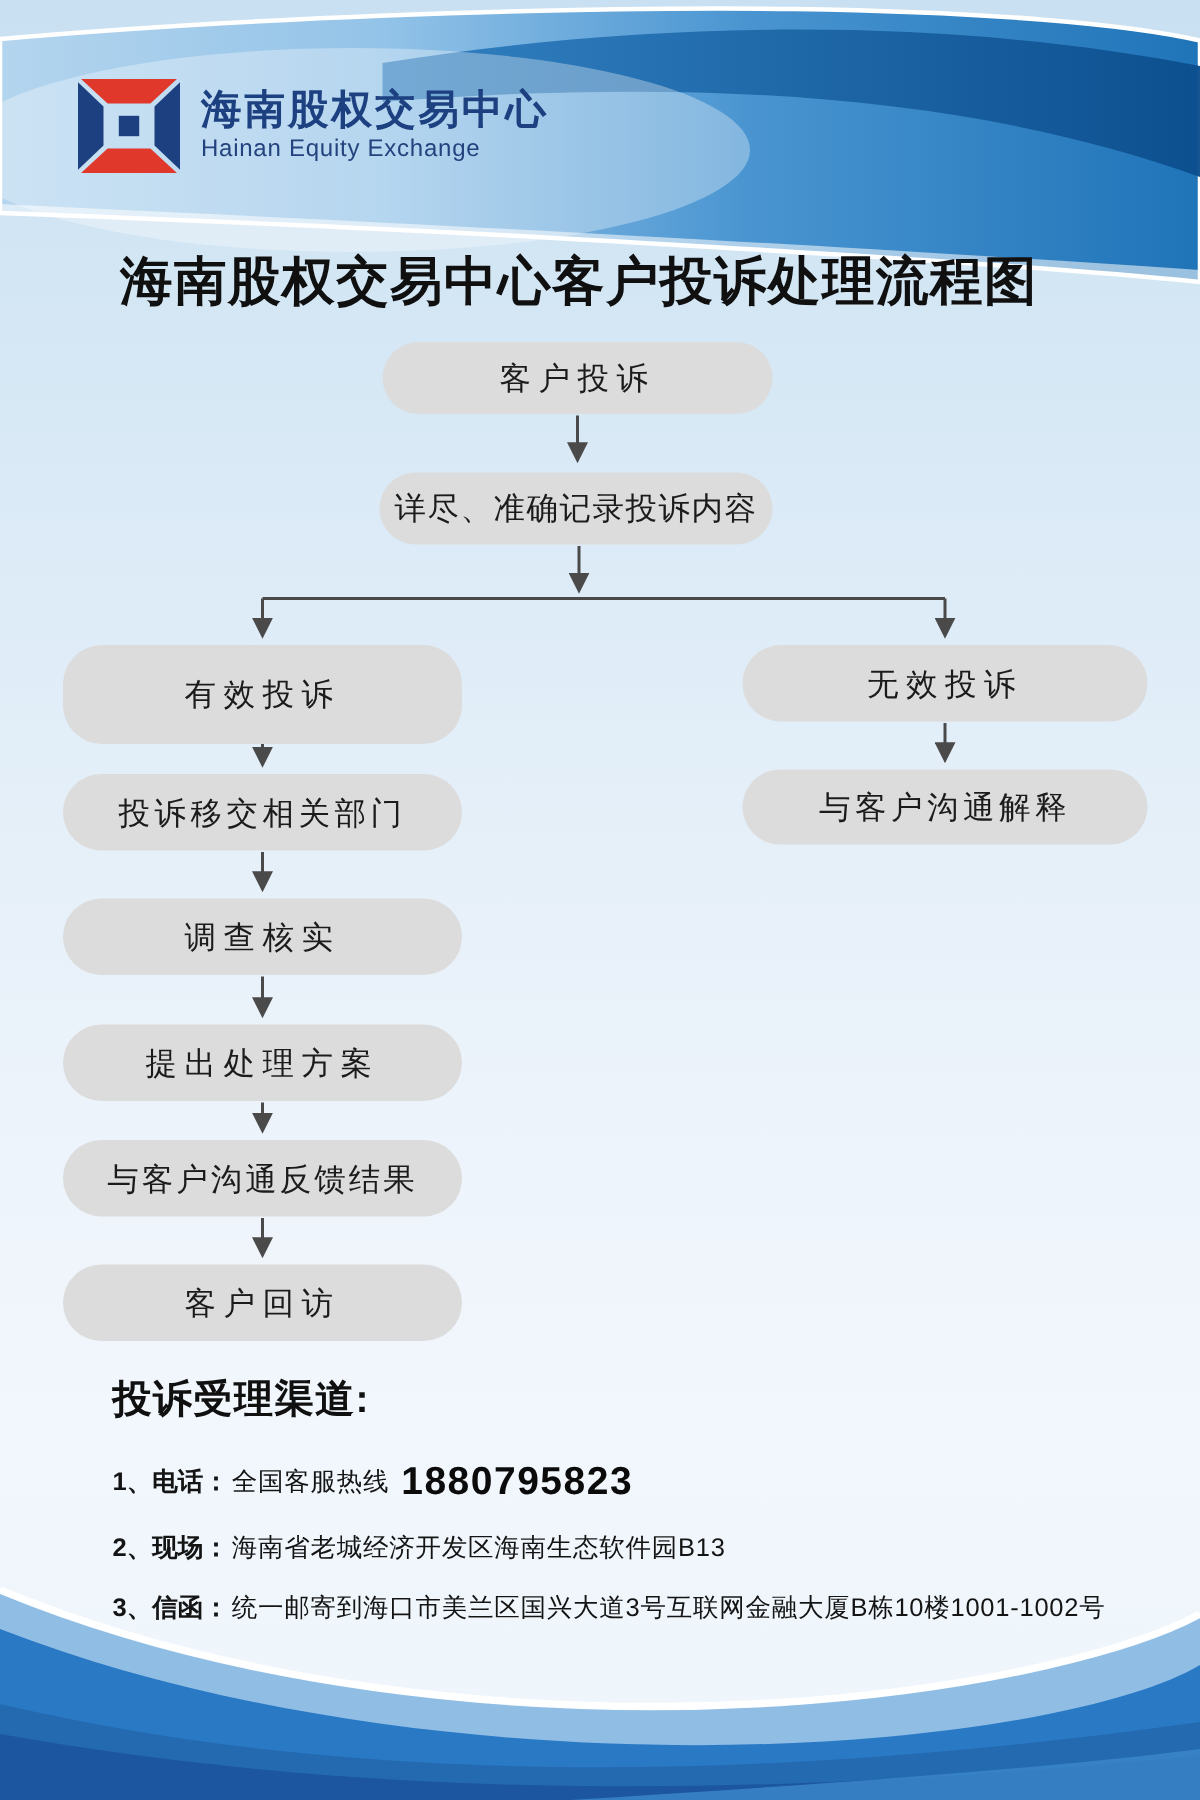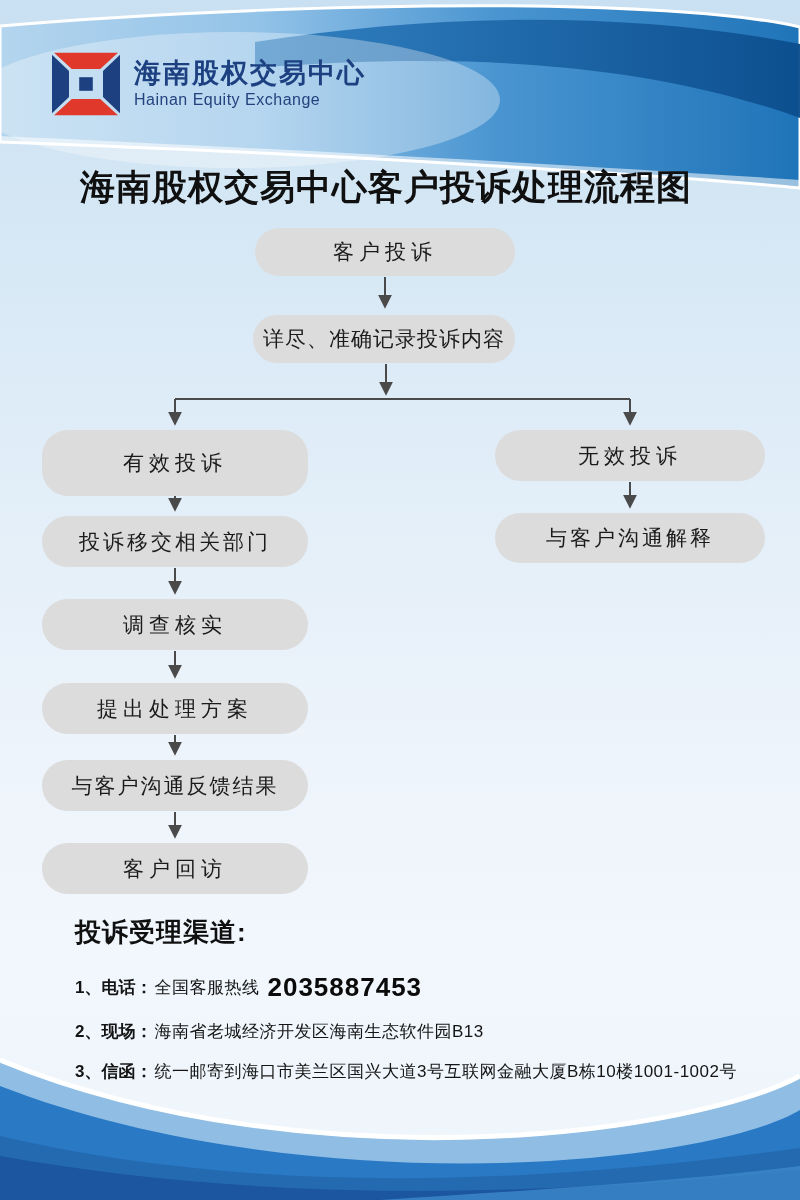--- a/index.html
+++ b/index.html
@@ -118,21 +118,21 @@
   <div class="node n-l5">与客户沟通反馈结果</div>
   <div class="node n-l6">客户回访</div>
   <div class="node n-r2">与客户沟通解释</div>
   <div class="node n-r1">无效投诉</div>
 
   <div class="channels">
     <p class="channels-heading">投诉受理渠道:</p>
     <div class="channel-item">
       <span class="channel-label">1、电话：</span>
       <span class="channel-text">全国客服热线</span>
-      <span class="channel-highlight">2035887453</span>
+      <span class="channel-highlight">1880795823</span>
     </div>
     <div class="channel-item">
       <span class="channel-label">2、现场：</span>
       <span class="channel-text">海南省老城经济开发区海南生态软件园B13</span>
     </div>
     <div class="channel-item">
       <span class="channel-label">3、信函：</span>
       <span class="channel-text">统一邮寄到海口市美兰区国兴大道3号互联网金融大厦B栋10楼1001-1002号</span>
     </div>
   </div>

